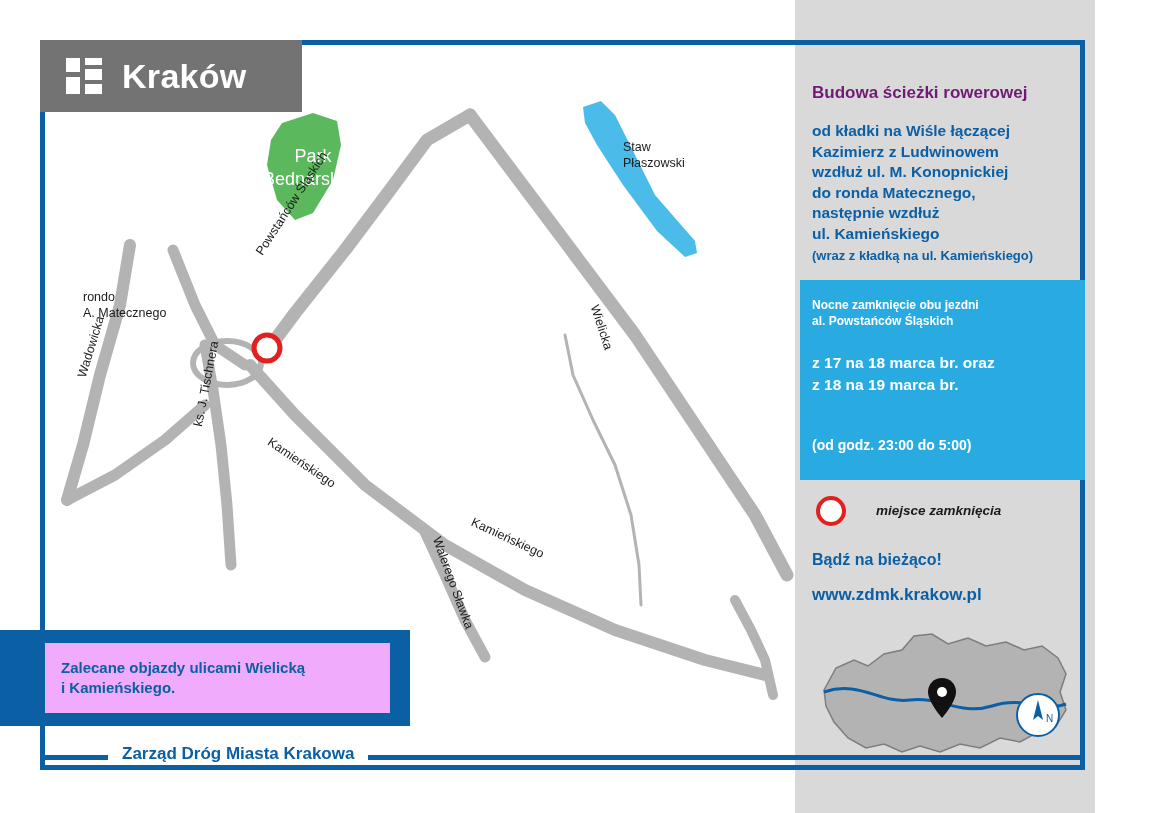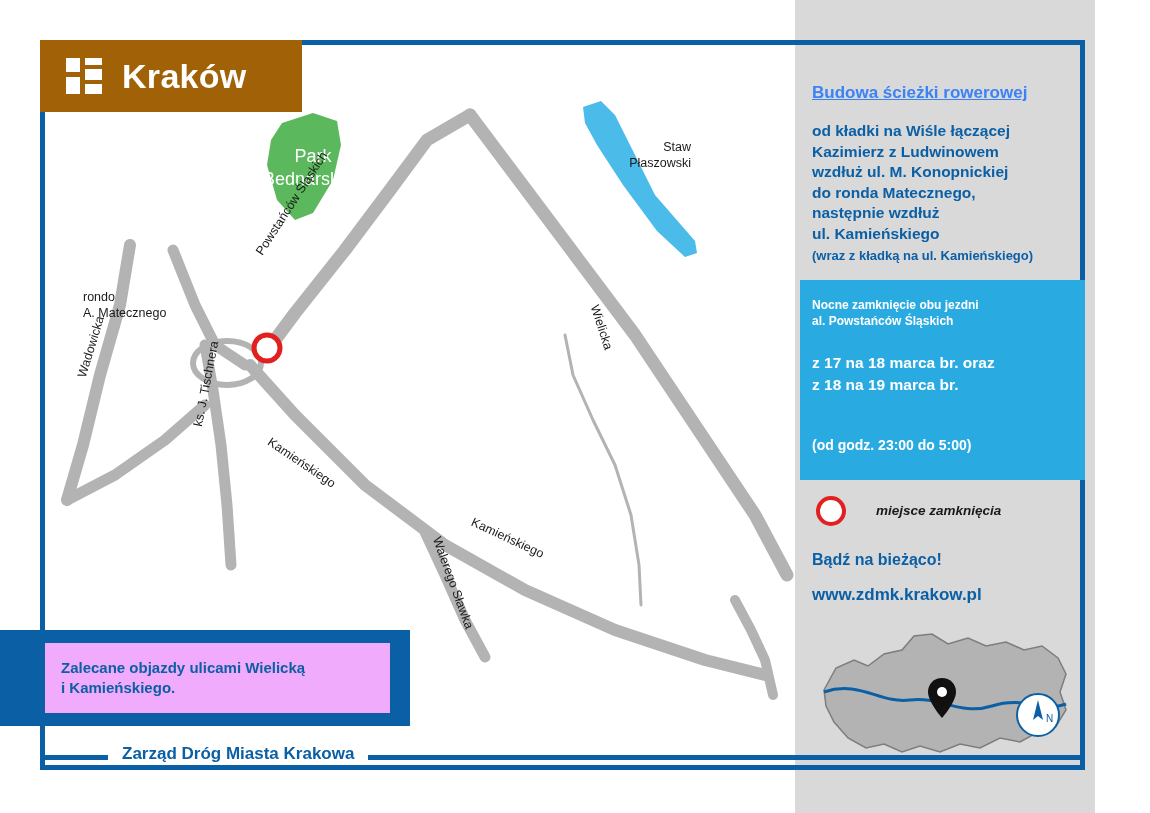--- a/index.html
+++ b/index.html
@@ -49,21 +49,21 @@
     background: #ffffff;
     z-index: 1;
   }
   
   .logo-block {
     position: absolute;
     left: 40px;
     top: 40px;
     width: 262px;
     height: 72px;
-    background: #a16207;
+    background: #737373;
     display: flex;
     align-items: center;
     z-index: 6;
   }
   .logo-mark {
     margin-left: 26px;
     width: 36px;
     height: 36px;
     position: relative;
   }
@@ -162,24 +162,23 @@
     top: 45px;
     width: 285px;
     height: 720px;
     z-index: 4;
   }
   .panel-title {
     position: absolute;
     left: 12px;
     top: 38px;
     width: 272px;
-    color: #3b82f6;
+    color: #701a75;
     font-weight: bold;
     font-size: 17px;
-    text-decoration: underline;
   }
   .panel-desc {
     position: absolute;
     left: 12px;
     top: 76px;
     width: 272px;
     color: #0b5fa5;
     font-weight: bold;
     font-size: 15.5px;
     line-height: 1.33;
@@ -332,21 +331,21 @@
       </g>
 
       <ellipse cx="182" cy="318" rx="34" ry="22" fill="none" stroke="#b3b3b3" stroke-width="6"></ellipse>
 
       <circle cx="222" cy="303" r="13" fill="#ffffff" stroke="#e32020" stroke-width="5"></circle>
     </svg>
 
     
     <div class="map-label green" style="left:218px; top:100px; width:100px;">Park
 Bednarskiego</div>
-    <div class="map-label" style="left:556px; top:95px; width:90px; text-align:right;">Staw
+    <div class="map-label" style="left:578px; top:95px; width:90px; text-align:left;">Staw
 Płaszowski</div>
     <div class="map-label" style="left:208px; top:205px; transform:rotate(-57deg); transform-origin:left top; font-weight:normal;">Powstańców Śląskich</div>
     <div class="map-label" style="left:38px; top:245px; width:130px;">rondo
 A. Matecznego</div>
     <div class="map-label" style="left:30px; top:330px; transform:rotate(-73deg); transform-origin:left top;">Wadowicka</div>
     <div class="map-label" style="left:146px; top:380px; transform:rotate(-79deg); transform-origin:left top;">ks. J. Tischnera</div>
     <div class="map-label" style="left:228px; top:390px; transform:rotate(34deg); transform-origin:left top;">Kamieńskiego</div>
     <div class="map-label" style="left:430px; top:470px; transform:rotate(25deg); transform-origin:left top;">Kamieńskiego</div>
     <div class="map-label" style="left:398px; top:490px; transform:rotate(70deg); transform-origin:left top;">Walerego Sławka</div>
     <div class="map-label" style="left:556px; top:258px; transform:rotate(72deg); transform-origin:left top;">Wielicka</div>

